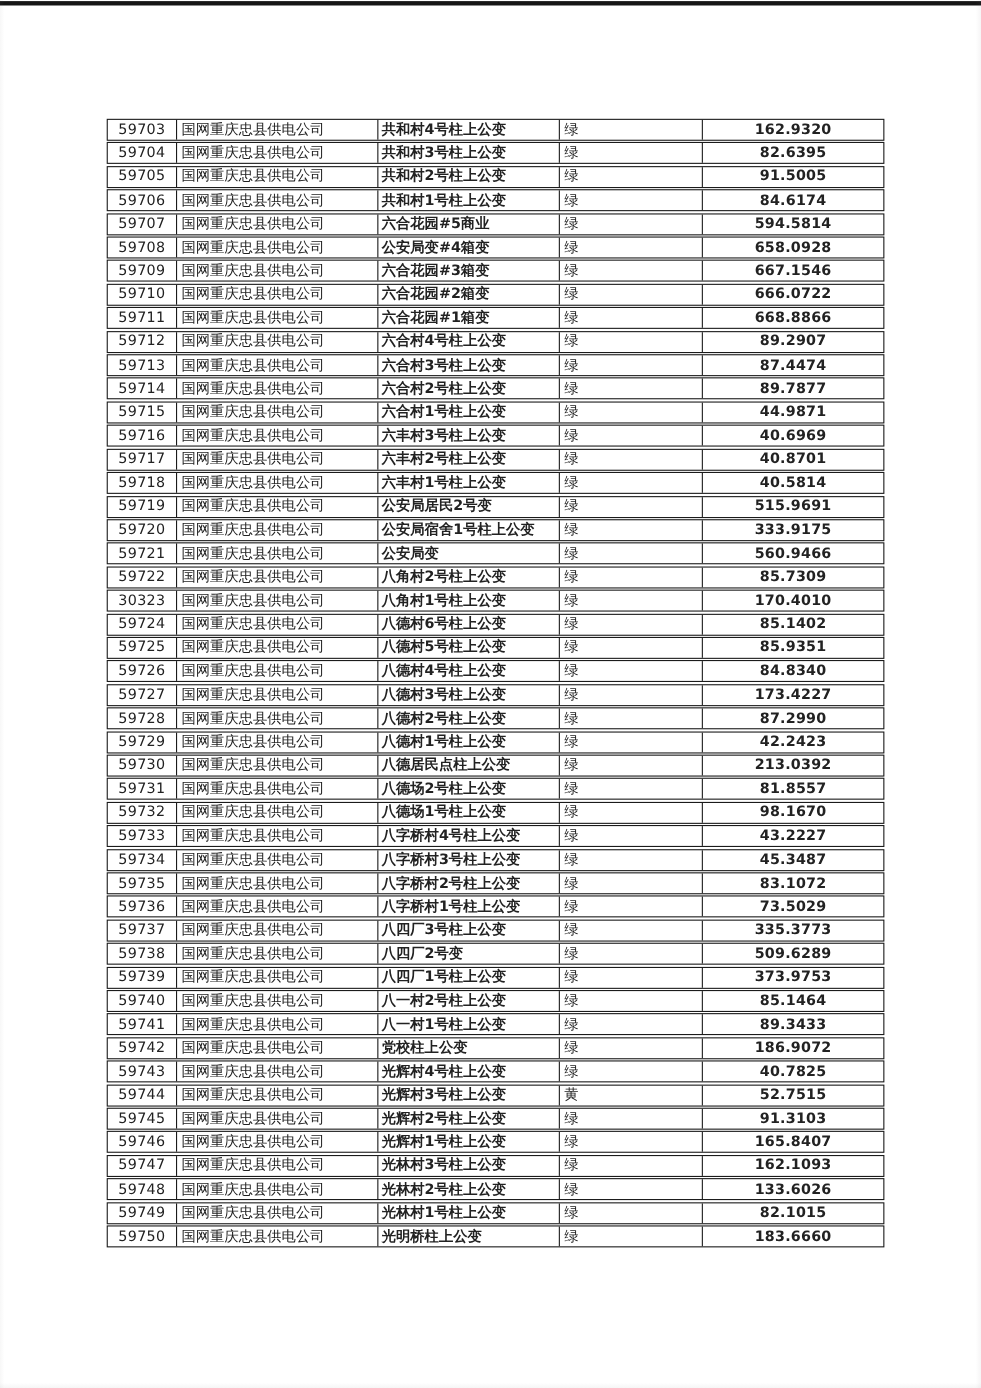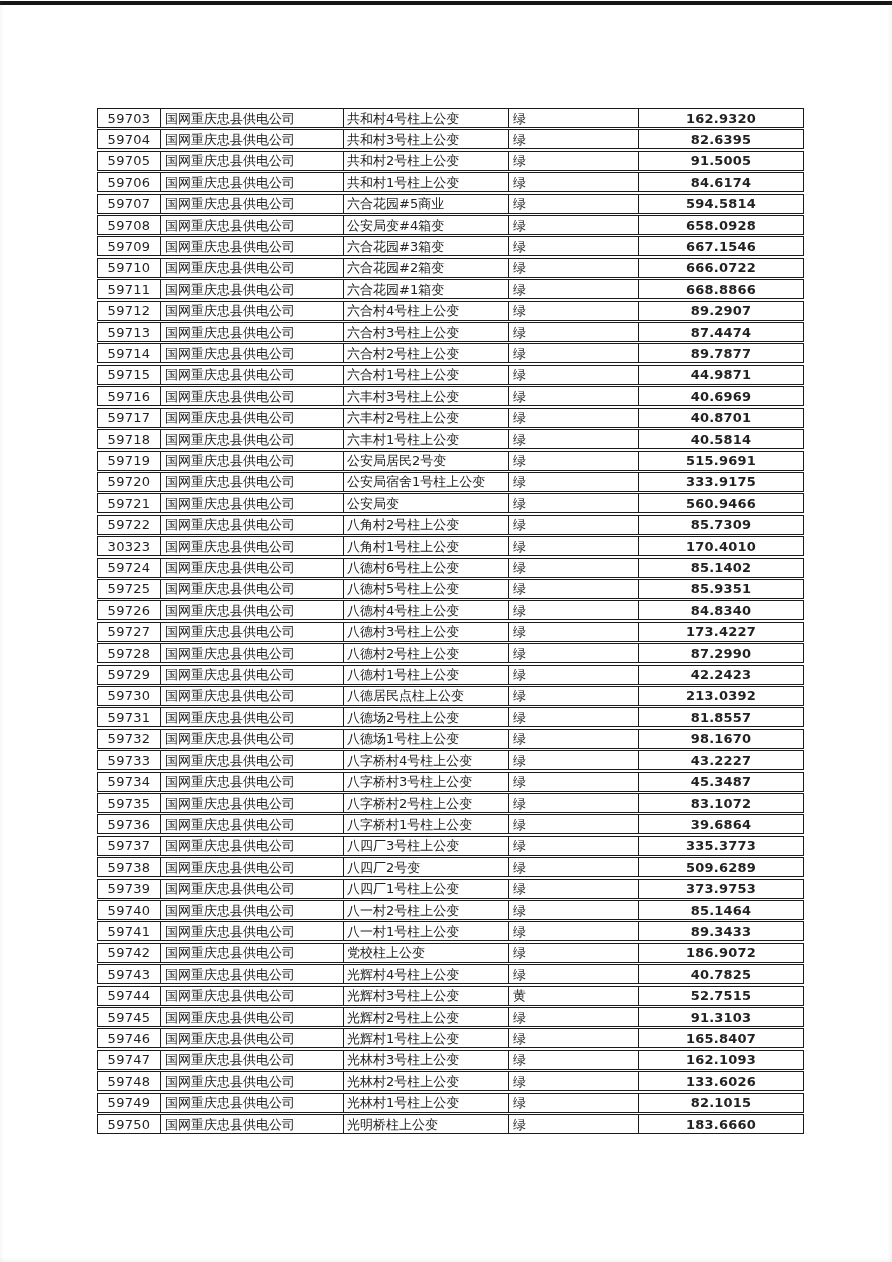--- a/index.html
+++ b/index.html
@@ -73,21 +73,21 @@
     white-space: nowrap;
     font-size: 13px;
     line-height: 1;
     color: #222222;
   }
   .td + .td {
     border-left: 1.6px solid #1b1b1b;
   }
   .c-id     { width: 62px;  justify-content: center; letter-spacing: 0.3px; }
   .c-company{ width: 183px; padding-left: 4px; }
-  .c-name   { width: 165px; padding-left: 3px; }
+  .c-name   { width: 165px; padding-left: 3px; font-weight: bold; }
   .c-status { width: 130px; padding-left: 4px; }
   .c-value  { flex: 1;      justify-content: center; letter-spacing: 0.2px; font-weight: bold; }
 </style>
 </head>
 <body>
 
 <div class="page">
   <div class="scan-top-line"></div>
   <div class="scan-edge-left"></div>
   <div class="scan-edge-right"></div>
@@ -356,21 +356,21 @@
     <div class="td c-name">八字桥村2号柱上公变</div>
     <div class="td c-status">绿</div>
     <div class="td c-value">83.1072</div>
   </div>
 
   <div class="tr">
     <div class="td c-id">59736</div>
     <div class="td c-company">国网重庆忠县供电公司</div>
     <div class="td c-name">八字桥村1号柱上公变</div>
     <div class="td c-status">绿</div>
-    <div class="td c-value">39.6864</div>
+    <div class="td c-value">73.5029</div>
   </div>
 
   <div class="tr">
     <div class="td c-id">59737</div>
     <div class="td c-company">国网重庆忠县供电公司</div>
     <div class="td c-name">八四厂3号柱上公变</div>
     <div class="td c-status">绿</div>
     <div class="td c-value">335.3773</div>
   </div>
 

